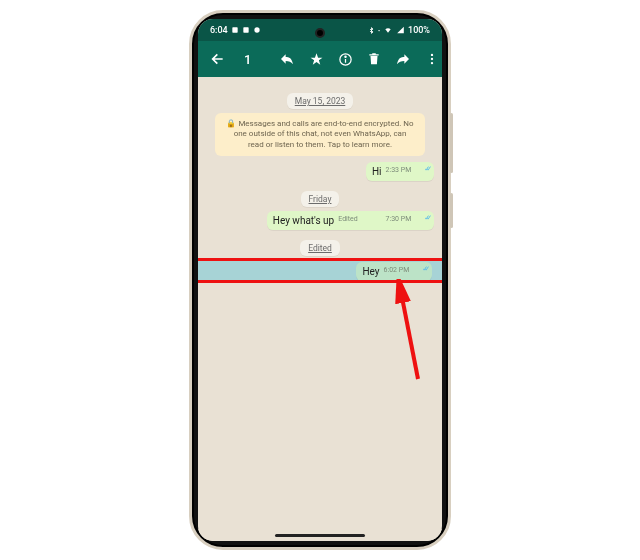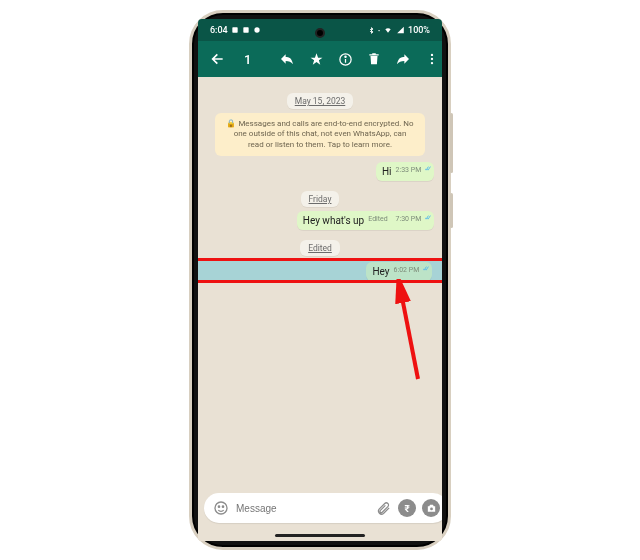--- a/index.html
+++ b/index.html
@@ -18,21 +18,21 @@
     padding: 6px;
     position: relative;
     box-shadow: inset 0 0 0 2px #000;
   }
   .side-btn { position:absolute; right:-5px; width:3px; background:#cfc6b7; border-radius:2px; }
   .side-btn.b1 { top:100px; height:60px; }
   .side-btn.b2 { top:180px; height:35px; }
   .screen {
     width: 100%; height: 100%;
     background: #e9e1d4;
-    border-radius: 4px;
+    border-radius: 15px;
     overflow: hidden;
     position: relative;
     display: flex; flex-direction: column;
   }
   .camera {
     position:absolute; top:9px; left:50%; transform:translateX(-50%);
     width:10px; height:10px; background:#000; border-radius:50%;
     border:2px solid #222; z-index:5;
   }
   
@@ -76,21 +76,21 @@
   .row.out { justify-content:flex-end; padding-right:2px; }
   .bubble {
     background:#fff; border-radius:6px;
     padding:4px 6px; font-size:10px; color:#222;
     box-shadow:0 1px 0 rgba(0,0,0,0.06);
     max-width:200px;
     display:flex; align-items:flex-start; gap:4px;
   }
   .bubble.out { background:#dff7c7; }
   .bubble .msg { white-space:nowrap; }
-  .bubble .meta { font-size:7px; color:#7d8c7a; display:flex; align-items:center; gap:3px; }
+  .bubble .meta { font-size:7px; color:#7d8c7a; display:flex; align-items:center; gap:13px; }
   .ticks { color:#4fb6ec; letter-spacing:-4px; transform:translateY(-1px); }
   .selected-row {
     margin:2px -6px 0; padding:2px 8px 2px 6px;
     background:#a7d3d6;
   }
   .selected-row .bubble.out { background:#bce3c7; }
   
   .highlight {
     position:absolute; border:3px solid #e11;
     left:-3px; right:-3px; height:24px; pointer-events:none;
@@ -249,44 +249,18 @@
       <svg class="arrow" id="arw" width="36" height="110" style="left: 192px; top: 202px;">
         <defs>
             <marker id="ah" markerWidth="8" markerHeight="8" refX="4" refY="2" orient="auto">
               <polygon points="0 0, 8 2, 0 4" fill="#e11"></polygon>
             </marker>
           </defs>
         <line x1="28" y1="100" x2="10" y2="8" stroke="#e11" stroke-width="4" marker-end="url(#ah)"></line>
       </svg>
     </div>
 
-    <div class="inputbar">
-      <div class="inputfield">
-        <span class="circle-btn">
-          <svg width="16" height="16" viewBox="0 0 24 24" fill="none" stroke="#8c8c8c" stroke-width="2">
-              <circle cx="12" cy="12" r="9"></circle>
-              <circle cx="9" cy="10" r="1" fill="#8c8c8c"></circle>
-              <circle cx="15" cy="10" r="1" fill="#8c8c8c"></circle>
-              <path d="M8 15c1 1.5 2.5 2 4 2s3-.5 4-2"></path>
-            </svg>
-        </span>
-        <input placeholder="Message" style="">
-        <span class="circle-btn">
-          <svg width="15" height="15" viewBox="0 0 24 24" fill="none" stroke="#8c8c8c" stroke-width="2">
-              <path d="M21 11l-9 9a5 5 0 01-7-7l9-9a3.5 3.5 0 015 5l-9 9a2 2 0 01-3-3l8-8"></path>
-            </svg>
-        </span>
-        <span class="circle-btn filled" style="font-size:10px;font-weight:600">₹</span>
-        <span class="circle-btn filled">
-          <svg width="11" height="11" viewBox="0 0 24 24" fill="#fff">
-              <path d="M4 7h3l2-3h6l2 3h3v12H4z"></path>
-              <circle cx="12" cy="13" r="3" fill="#8c8c8c"></circle>
-            </svg>
-        </span>
-      </div>
-
-    </div>
 
     <div class="navbar">
         <div class="pill"></div>
       </div>
   </div>
 </div>
 
 </body></html>

